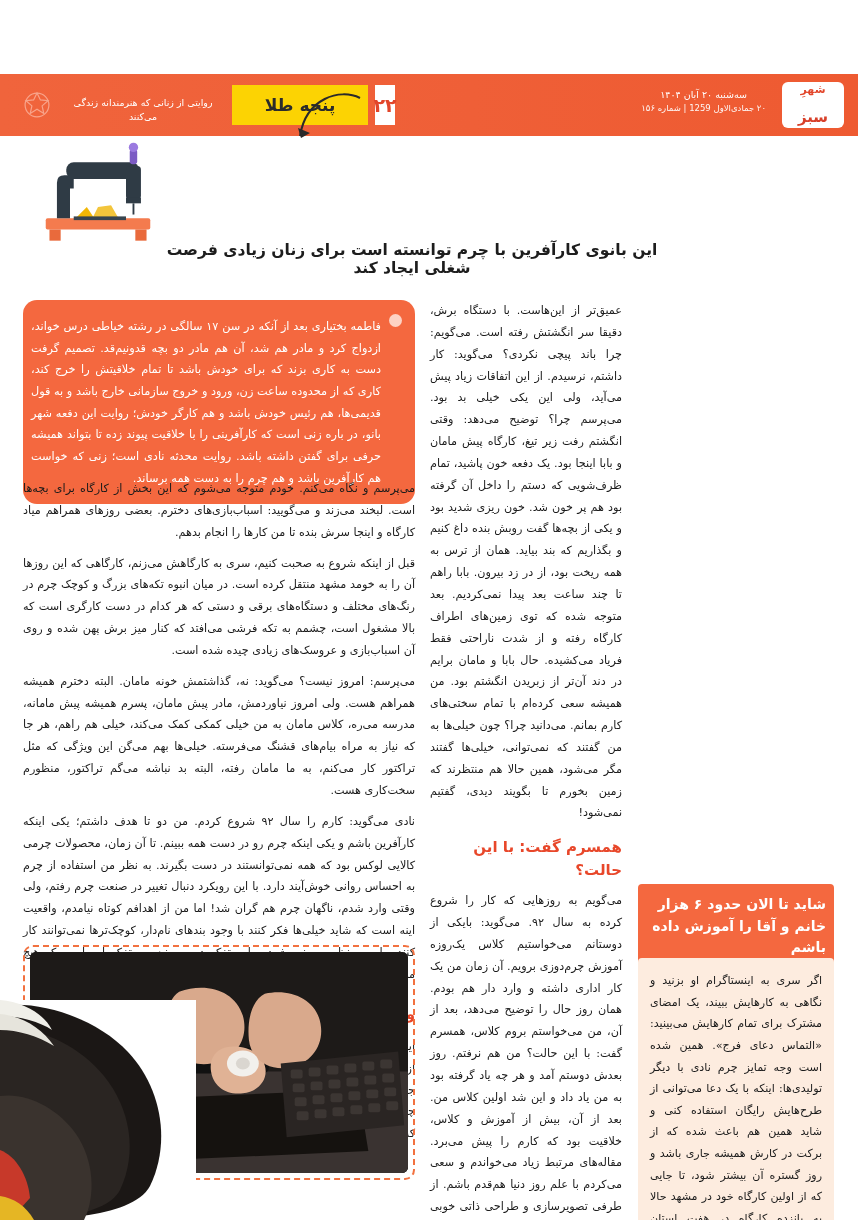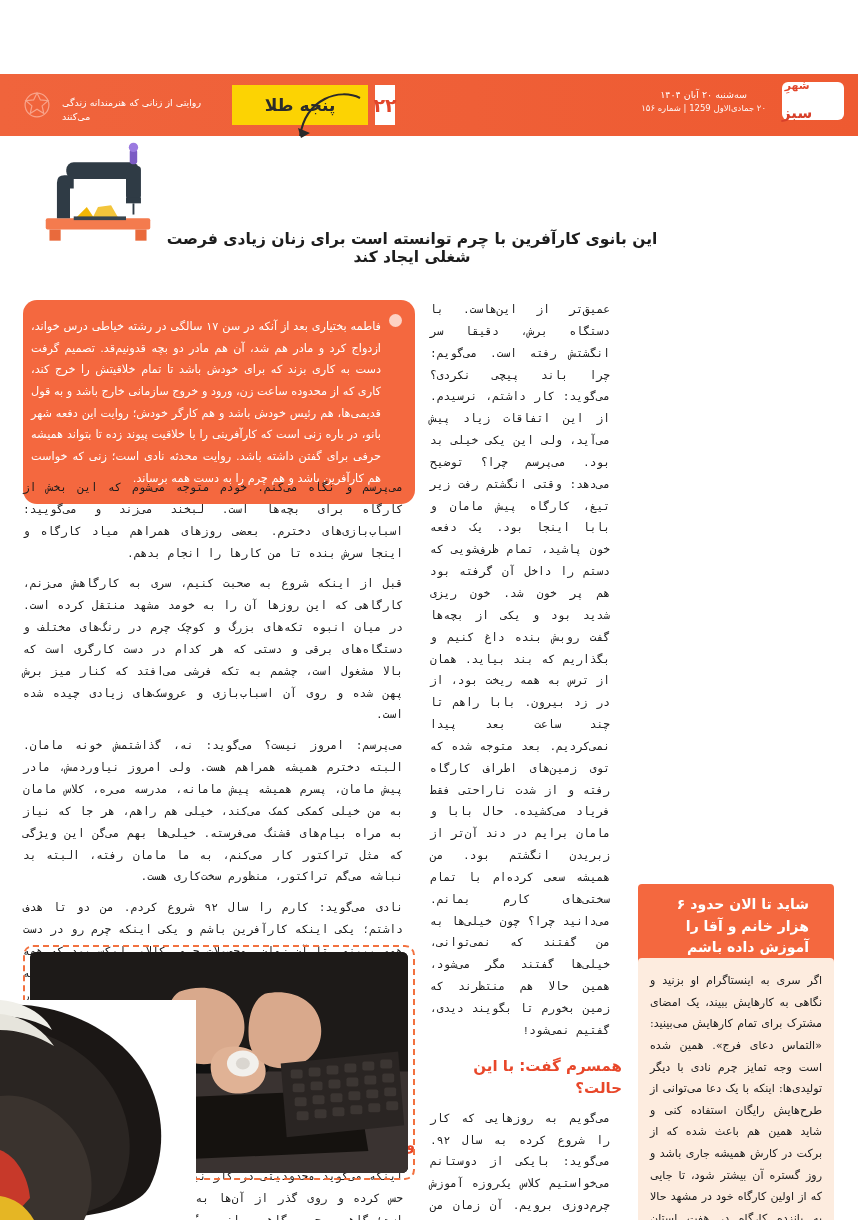--- a/index.html
+++ b/index.html
@@ -13,62 +13,62 @@
   }
   .page { position:relative; width:858px; height:1220px; background:#fff; }
 
   
   .header {
     position:absolute; left:0; top:74px; width:858px; height:62px;
     background: linear-gradient(90deg,#f0643c 0%, #ef5f37 55%, #ee5a31 100%);
   }
   .header-inner { position:relative; width:100%; height:100%; }
   .logo-badge {
-    position:absolute; right:14px; top:8px; width:62px; height:38px;
+    position:absolute; right:14px; top:8px; width:62px; height:46px;
     background:#ffffff; border-radius:6px;
-    display:flex; align-items:center; justify-content:flex-end;
+    display:flex; align-items:center; justify-content:center;
   }
   .logo-glyph { font-size:11px; color:#e2452a; font-weight:bold; line-height:1.15; text-align:center; }
   .logo-glyph .big { display:block; font-size:15px; color:#d8402a;margin-top:13px; }
   .issue-block {
     position:absolute; right:92px; top:13px; text-align:center; color:#fff;
     font-size:9.5px; line-height:1.6; letter-spacing:.2px;
   }
   .issue-block .l2 { font-size:8.5px; opacity:.95; }
   .page-num-box {
     position:absolute; left:375px; top:11px; width:20px; height:40px;
     background:#ffffff; display:flex; align-items:center; justify-content:center;
     color:#e2452a; font-size:19px; font-weight:bold;
   }
   .section-tag {
     position:absolute; left:232px; top:11px; width:136px; height:40px;
     background:#fcd303; display:flex; align-items:center; justify-content:center;
     color:#2b2b2b; font-size:17px; font-weight:bold;
   }
   .header-sub {
-    position:absolute; left:62px; top:22px; width:162px; text-align:left;
+    position:absolute; left:62px; top:22px; width:162px; text-align:center;
     color:#ffffff; font-size:9.5px; line-height:1.5;
   }
   .header-deco {
     position:absolute; left:20px; top:14px; width:34px; height:34px;
     opacity:.55;
   }
 
   
   .title-wrap { position:absolute; right:0; top:146px; width:858px; height:130px; }
   .main-title {
     position:absolute; right:176px; top:4px; width:540px;
     text-align:center; color:#e8472a;
     font-size:54px; font-weight:bold; line-height:1.15;
     letter-spacing:-1px;
     direction:rtl;
   }
   .main-title .line2 { display:block; }
   .subtitle {
-    position:absolute; right:176px; top:84px; width:540px;
+    position:absolute; right:176px; top:95px; width:540px;
     text-align:center; color:#1d1d1d; font-size:15.5px; font-weight:bold;
   }
   .arrow-curve { position:absolute; right:492px; top:-62px; width:70px; height:56px; }
 
   
   .machine { position:absolute; left:32px; top:-8px; width:132px; height:112px; }
 
   
   .pullquote {
     position:absolute; right:443px; top:300px; width:392px; min-height:162px;
@@ -79,36 +79,36 @@
   .quote-dot {
     position:absolute; right:13px; top:14px; width:13px; height:13px;
     border-radius:50%; background:#fdd2c3;
   }
 
   
   .col {
     position:absolute; font-size:11.2px; line-height:1.95;
     text-align:justify; color:#1b1b1b; direction:rtl;
   }
-  .col p { margin:0 12px 9px 0;font-family:Liberation Mono, monospace; }
+  .col p { margin:0 0 9px 0; }
 
   .col-right { right:443px; top:478px; width:392px; }
   .col-mid   { right:236px; top:300px; width:192px; }
   .col-left  { right:24px;  top:300px; width:196px; }
 
   .heading-red {
     color:#e8472a; font-size:15px; font-weight:bold; line-height:1.5;
     margin:12px 0 9px 0; text-align:right;
   }
 
   
   .orange-box {
     position:absolute; right:24px; top:884px; width:196px;
     background:#f4683f; color:#fff; border-radius:4px;
-    padding:10px 25px; font-size:14px; font-weight:bold; line-height:1.55;
+    padding:10px 8px; font-size:14px; font-weight:bold; line-height:1.55;
   }
   .tinted-block {
     position:absolute; right:24px; top:958px; width:196px;
     background:#fdecdf; border-radius:4px; padding:12px 12px 14px 12px;
     font-size:11.1px; line-height:1.95; text-align:justify; color:#1b1b1b;
   }
   .tinted-block p { margin:0 0 9px 0; }
   .tinted-block p:last-child { margin-bottom:0; }
 
   

